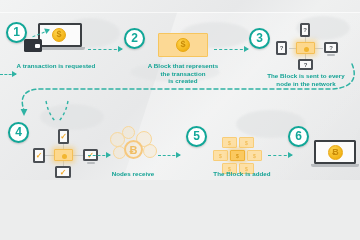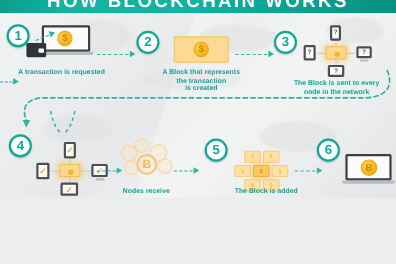--- a/index.html
+++ b/index.html
@@ -150,23 +150,20 @@
 <div id="infographic">
 
   <div class="diag" style="left:150px;top:12px;width:220px;height:168px;transform:skewX(-18deg);opacity:.5;"></div>
   <div class="tex" style="left:60px;top:18px;width:60px;height:30px;"></div>
   <div class="tex" style="left:180px;top:22px;width:70px;height:26px;"></div>
   <div class="tex" style="left:296px;top:16px;width:54px;height:24px;"></div>
   <div class="tex" style="left:40px;top:104px;width:64px;height:26px;"></div>
   <div class="tex" style="left:236px;top:110px;width:70px;height:28px;"></div>
   <div class="tex" style="left:130px;top:62px;width:90px;height:20px;opacity:.4;"></div>
 
-  <div id="header">
-    <div id="header-title">HOW BLOCKCHAIN WORKS</div>
-  </div>
   <div id="header-rule"></div>
 
   <div class="badge" style="left:6px;top:22px;">1</div>
 
   <div class="laptop" style="left:38px;top:23px;width:44px;height:26px;">
     <div class="screen" style="width:44px;height:24px;"></div>
     <div class="base" style="left:-3px;top:24px;width:50px;height:3px;"></div>
   </div>
   <div class="wallet" style="left:24px;top:39px;width:18px;height:13px;"></div>
   <div class="coin" style="left:52px;top:28px;width:14px;height:14px;font-size:9px;line-height:11px;">$</div>

